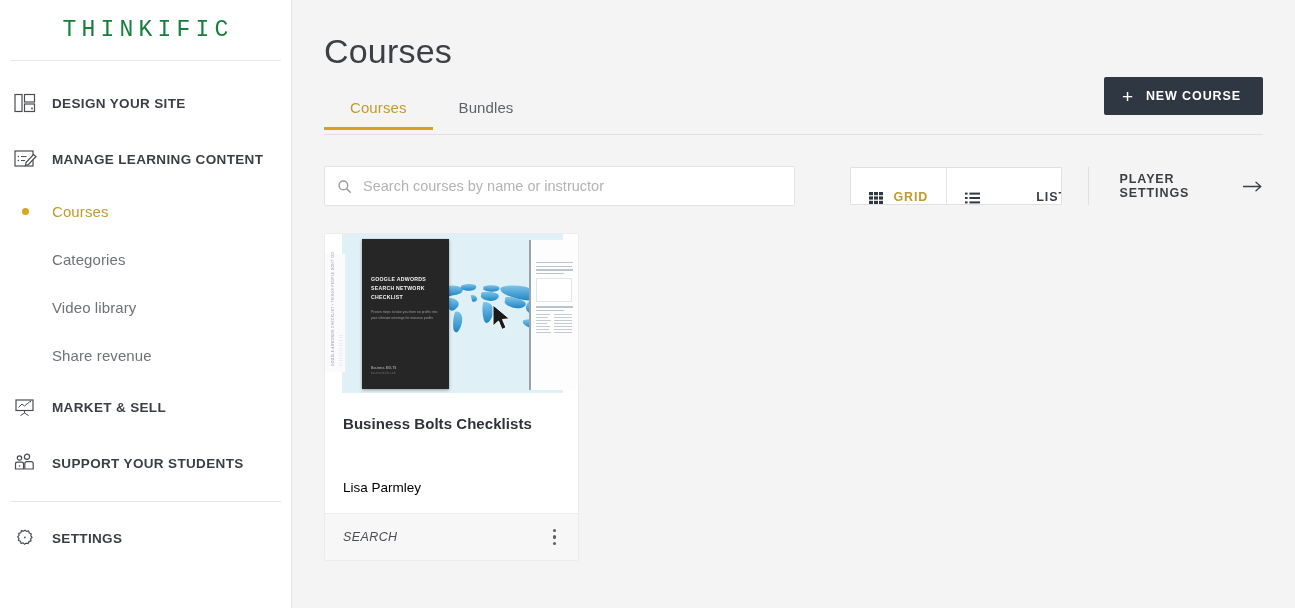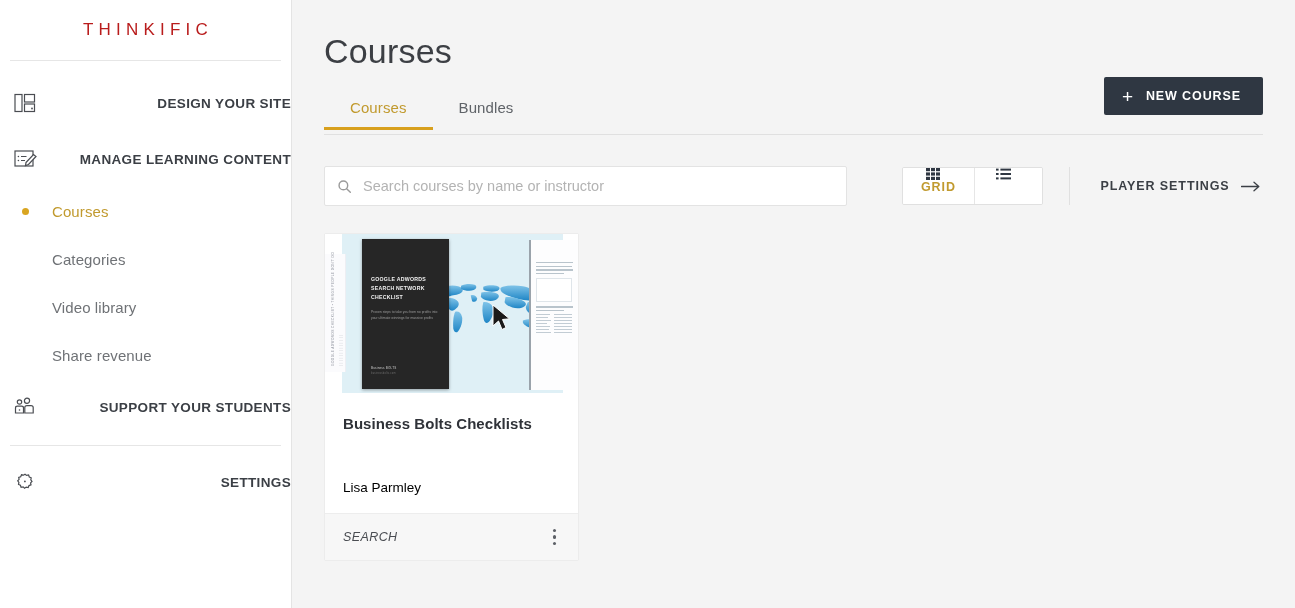--- a/index.html
+++ b/index.html
@@ -17,37 +17,37 @@
     background: #ffffff;
     border-right: 1px solid #e4e4e4;
     flex: 0 0 292px;
     position: relative;
   }
   .logo-wrap {
     height: 60px;
     display: flex; align-items: center; justify-content: center;
   }
   .logo-text {
-    font-size: 17px;
+    font-size: 23px;
     letter-spacing: 5.2px;
-    color: #b91c1c;
+    color: #15803d;
     font-weight: 400;
     text-indent: 5px;
+    font-family: Liberation Mono, monospace;
   }
   .logo-divider {
     height: 1px; background: #e6e6e6;
     margin: 0 10px;
   }
   .nav { padding-top: 14px; }
   .nav-section {
     display: flex; align-items: center;
     height: 56px;
     padding-left: 12px;
     cursor: pointer;
-    justify-content: space-between;
   }
   .nav-section .ico {
     width: 26px; height: 26px;
     flex: 0 0 26px;
     display: flex; align-items: center; justify-content: center;
     margin-right: 14px;
   }
   .nav-section .lbl {
     font-size: 13.5px;
     font-weight: bold;
@@ -166,29 +166,28 @@
   .viewtoggle {
     display: flex;
     margin-left: 55px;
     border: 1px solid #e0e0e0;
     border-radius: 2px;
     background: #ffffff;
     height: 38px;
     overflow: hidden;
   }
   .vt-btn {
-    display: flex; align-items: center;
+    display: flex; align-items: flex-end;
     padding: 0 18px;
     cursor: pointer;
     font-size: 12.5px;
     font-weight: bold;
     letter-spacing: 0.9px;
     color: #3b3f45;
     background: #ffffff;
-    flex-direction: column;
   }
   .vt-btn + .vt-btn { border-left: 1px solid #e6e6e6; gap: 46px; }
   .vt-btn.active { color: #c19a2e; }
   .vt-btn .vico { margin-right: 10px; display: flex; align-items: center; }
 
   .vdivider {
     width: 1px; height: 38px;
     background: #e0e0e0;
     margin-left: 26px;
   }
@@ -377,20 +376,31 @@
       </div>
       <div class="sub-item">
         <span class="dot-slot"></span>
         <span class="lbl">Video library</span>
       </div>
       <div class="sub-item">
         <span class="dot-slot"></span>
         <span class="lbl">Share revenue</span>
       </div>
 
+      <div class="nav-section">
+        <span class="ico">
+          <svg width="23" height="20" viewBox="0 0 23 20" fill="none" stroke="#4a4d52" stroke-width="1.2">
+            <rect x="2" y="3" width="17" height="10.5"></rect>
+            <path d="M4.5 10.5 L8 7 L10.5 9 L15.5 5" stroke-width="1"></path>
+            <circle cx="16.3" cy="4.6" r="0.8" fill="#4a4d52" stroke="none"></circle>
+            <path d="M10.5 13.5 L10.5 16 M10.5 16 L6.5 18.5 M10.5 16 L14.5 18.5" stroke-width="1"></path>
+          </svg>
+        </span>
+        <span class="lbl">MARKET &amp; SELL</span>
+      </div>
 
       <div class="nav-section">
         <span class="ico">
           <svg width="23" height="20" viewBox="0 0 23 20" fill="none" stroke="#4a4d52" stroke-width="1.2">
             <circle cx="5.5" cy="5" r="2.2"></circle>
             <circle cx="13" cy="3.8" r="2.6"></circle>
             <path d="M1.5 16 L1.5 11 C1.5 10 2.4 9.2 3.5 9.2 L7.5 9.2 C8.6 9.2 9.5 10 9.5 11 L9.5 16 Z"></path>
             <path d="M10.8 16 L10.8 10.6 C10.8 9.5 11.8 8.6 13 8.6 L17 8.6 C18.2 8.6 19.2 9.5 19.2 10.6 L19.2 16 Z"></path>
             <circle cx="5.5" cy="13" r="0.8" fill="#4a4d52" stroke="none"></circle>
           </svg>

